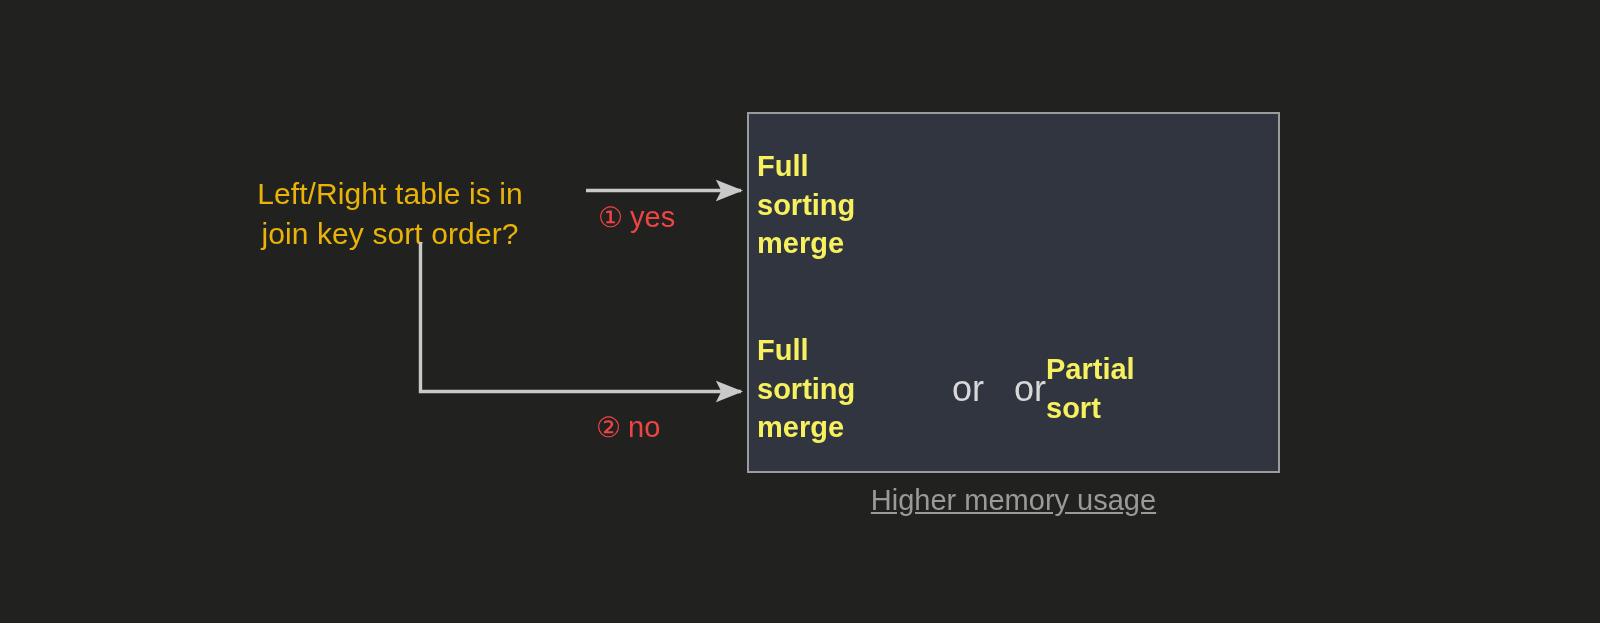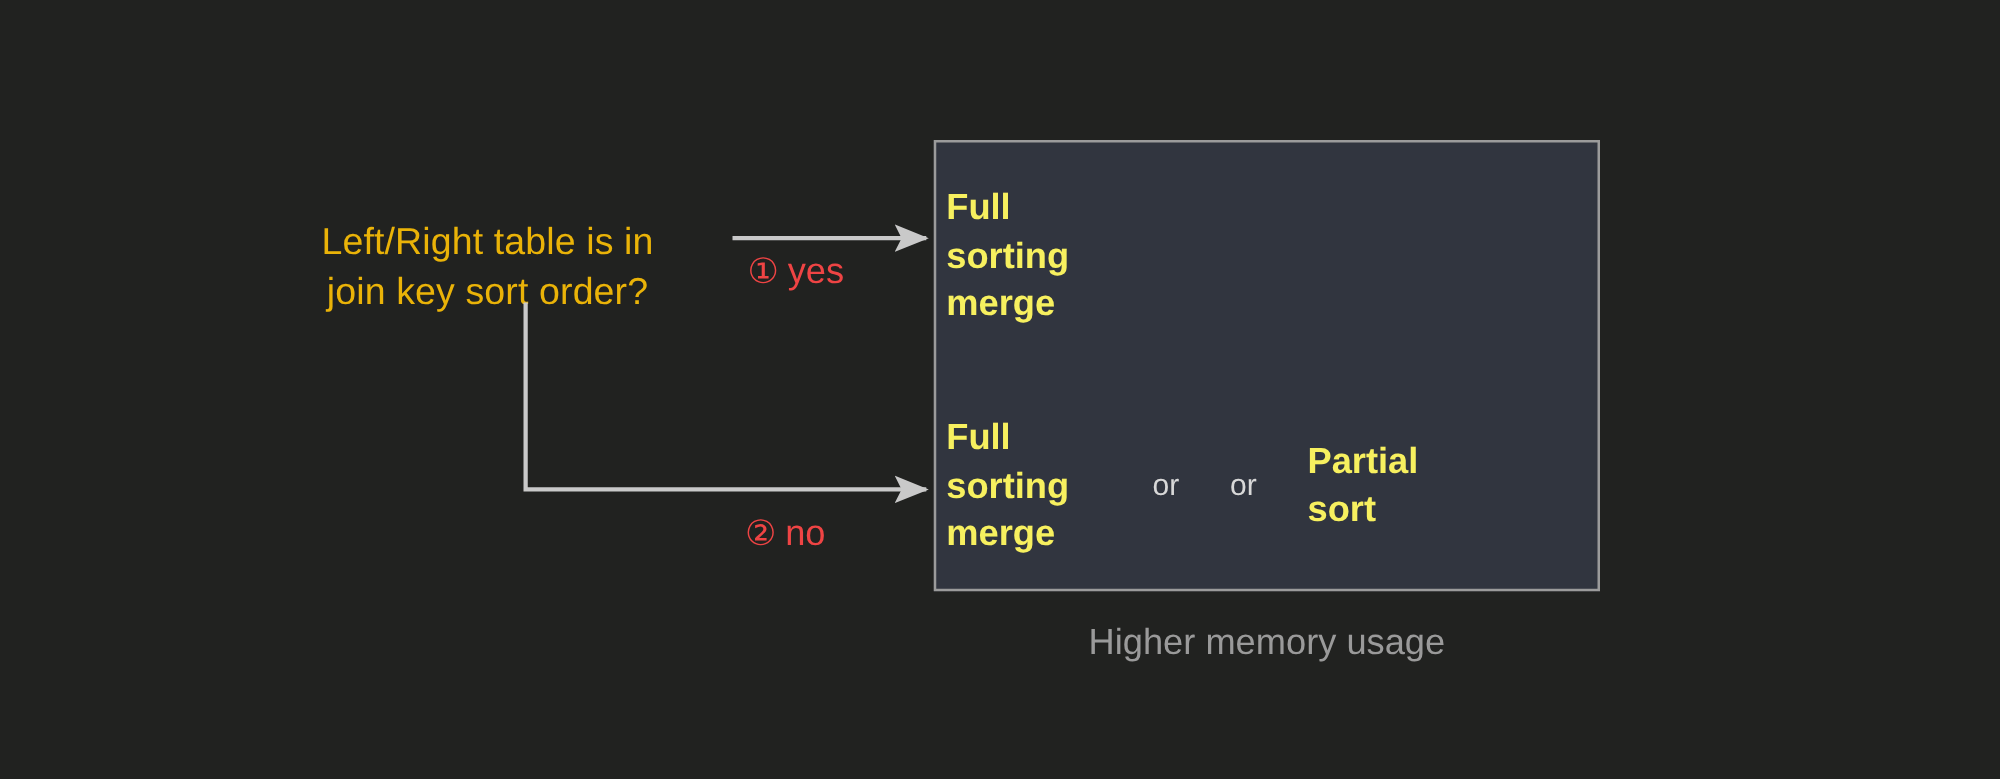--- a/index.html
+++ b/index.html
@@ -64,21 +64,21 @@
     position: absolute;
     width: 533px;
     left: 747px;
     text-align: center;
     color: #9a9a9a;
     font-size: 29px;
     line-height: 1;
     white-space: nowrap;
   }
   #caption-top    { top: 70px; }
-  #caption-bottom { top: 500px; }
+  #caption-bottom { top: 486px; text-decoration: underline; }
 
   
   #options-box {
     position: absolute;
     left: 747px;
     top: 112px;
     width: 533px;
     height: 361px;
     box-sizing: border-box;
     background: #31353f;
@@ -117,23 +117,23 @@
     white-space: pre-line;
   }
   .opt-top   { width: 165px; }
   .opt-fsm   { width: 165px; }
   .opt-grace { width: 150px; }
   .opt-part  { width: 150px; }
 
   .or {
     color: #d8d8d8;
     font-weight: normal;
-    font-size: 24px;
+    font-size: 36px;
     line-height: 1;
-    text-align: left;
+    text-align: right;
     width: 62px;
     white-space: nowrap;
   }
 </style>
 </head>
 <body>
 
 <div id="canvas">
 
   <div id="question" class="question">Left/Right table is in

